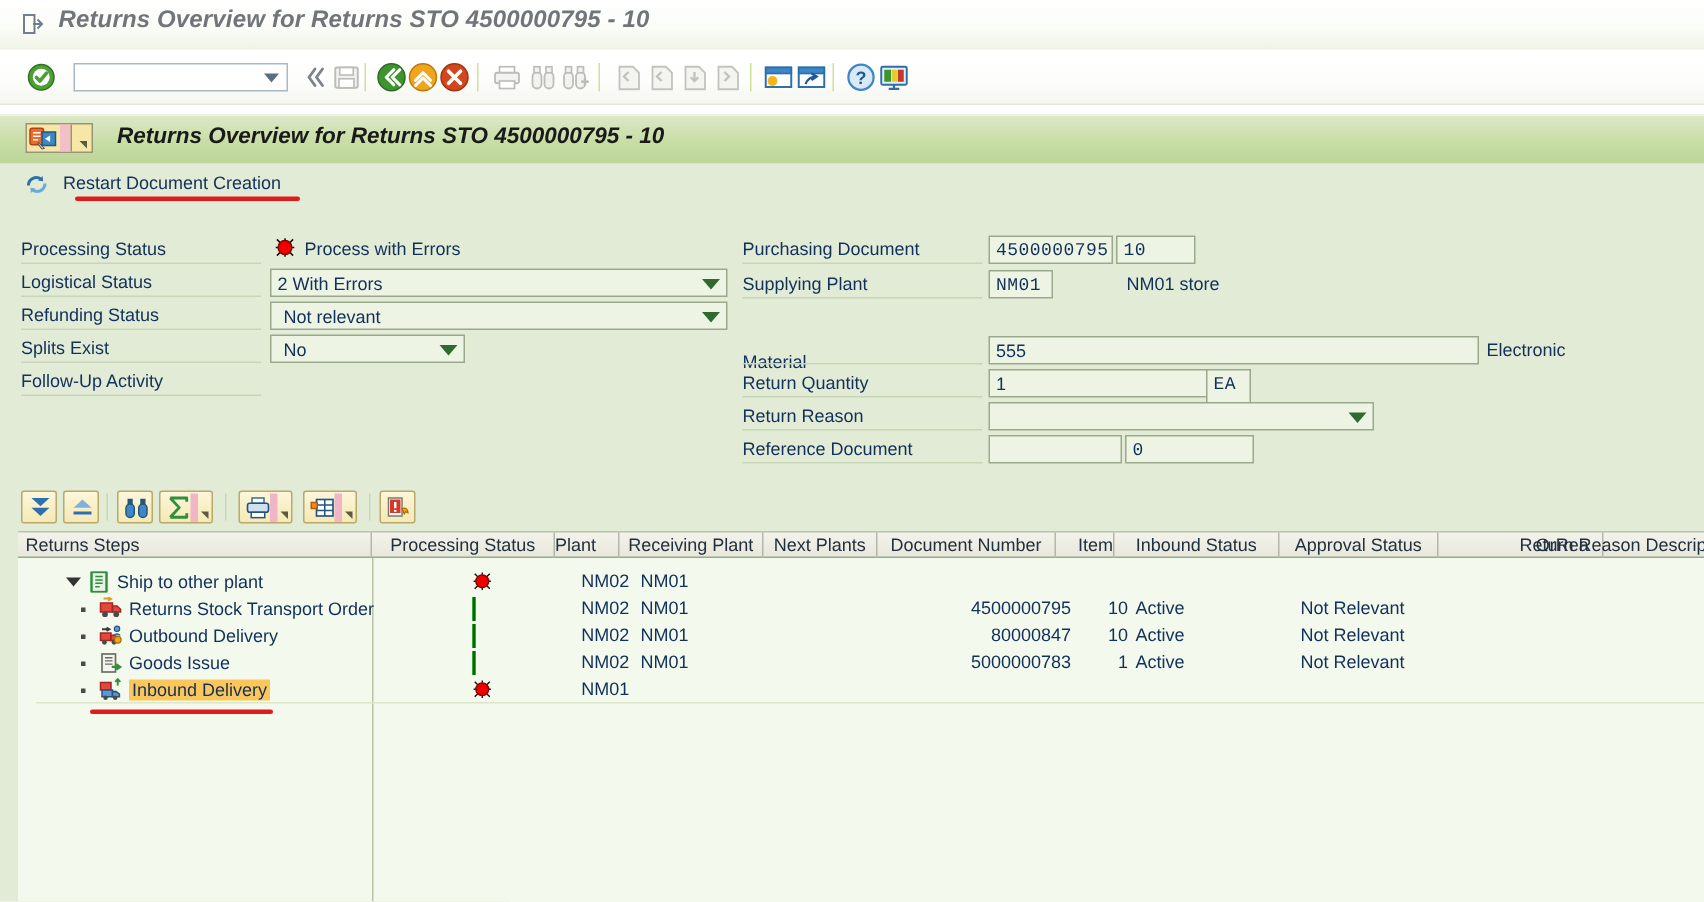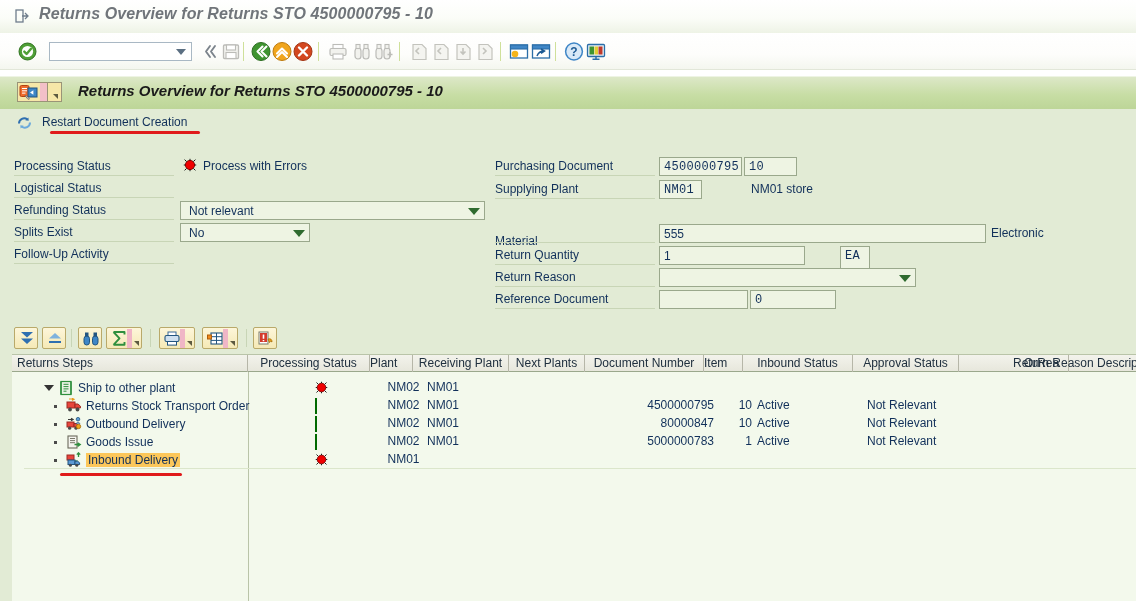--- a/index.html
+++ b/index.html
@@ -338,20 +338,24 @@
       <span class="stat-red" style="left:183px;top:13px;">
         <svg width="14" height="14" viewBox="0 0 14 14">
           <circle cx="7" cy="7" r="4.6" fill="#ef0000" stroke="#8b0000" stroke-width="1"></circle>
           <path d="M1.6 1.6 l2 2 M12.4 1.6 l-2 2 M1.6 12.4 l2 -2 M12.4 12.4 l-2 -2 M7 .8 v1.4 M7 11.8 v1.4 M.8 7 h1.4 M11.8 7 h1.4" stroke="#111111" stroke-width="1"></path>
         </svg>
       </span>
       <span class="plaintxt" style="left:203px;top:14px;">Process with Errors</span>
 
       <span class="lbl" style="left:14px;top:36px;">Logistical Status</span>
       <span class="lblrule" style="left:14px;top:52px;width:160px;"></span>
+      <span class="fld dd" style="left:180px;top:34px;width:305px;height:19px;">
+        <span class="v">2 With Errors</span>
+        <span class="cb"></span>
+      </span>
 
       <span class="lbl" style="left:14px;top:58px;">Refunding Status</span>
       <span class="lblrule" style="left:14px;top:74px;width:160px;"></span>
       <span class="fld dd" style="left:180px;top:56px;width:305px;height:19px;">
         <span class="v" style="left:8px;">Not relevant</span>
         <span class="cb"></span>
       </span>
 
       <span class="lbl" style="left:14px;top:80px;text-align:right;">Splits Exist</span>
       <span class="lblrule" style="left:14px;top:96px;width:160px;"></span>
@@ -384,21 +388,21 @@
       <span class="fld" style="left:659px;top:79px;width:327px;height:19px;">
         <span class="v">555</span>
       </span>
       <span class="plaintxt" style="left:991px;top:81px;">Electronic</span>
 
       <span class="lbl" style="left:495px;top:103px;">Return Quantity</span>
       <span class="lblrule" style="left:495px;top:119px;width:160px;"></span>
       <span class="fld" style="left:659px;top:101px;width:146px;height:19px;">
         <span class="v">1</span>
       </span>
-      <span class="fld mono" style="left:840px;top:101px;width:30px;height:28px;">
+      <span class="fld mono" style="left:804px;top:101px;width:30px;height:28px;">
         <span class="v">EA</span>
       </span>
 
       <span class="lbl" style="left:495px;top:125px;">Return Reason</span>
       <span class="lblrule" style="left:495px;top:141px;width:160px;"></span>
       <span class="fld dd" style="left:659px;top:123px;width:257px;height:19px;">
         <span class="v"></span>
         <span class="cb"></span>
       </span>
 
@@ -489,21 +493,21 @@
     </div>
 
     <div class="grid">
       <div class="ghead">
         <span class="gh" style="left:0px;width:236px;">Returns Steps</span>
         <span class="gh" style="left:236px;width:122px;text-align:center;padding-left:0;">Processing Status</span>
         <span class="gh" style="left:358px;width:43px;padding-left:0;">Plant</span>
         <span class="gh" style="left:401px;width:96px;text-align:center;padding-left:0;">Receiving Plant</span>
         <span class="gh" style="left:497px;width:76px;text-align:center;padding-left:0;">Next Plants</span>
         <span class="gh" style="left:573px;width:119px;text-align:center;padding-left:0;">Document Number</span>
-        <span class="gh" style="left:692px;width:39px;text-align:left;padding-left:0;">Item</span>
+        <span class="gh" style="left:692px;width:39px;text-align:right;padding-left:0;">Item</span>
         <span class="gh" style="left:731px;width:110px;text-align:center;padding-left:0;">Inbound Status</span>
         <span class="gh" style="left:841px;width:106px;text-align:center;padding-left:0;">Approval Status</span>
         <span class="gh" style="left:1003px;width:54px;text-align:center;padding-left:0;">OrRea</span>
         <span class="gh" style="left:1001px;width:123px;text-align:center;padding-left:0;border-right:none;">Return Reason Description</span>
       </div>
 
       <div class="gbody">
         <span class="vline" style="left:236px;"></span>
 
         <div class="grow" style="top:7px;">

